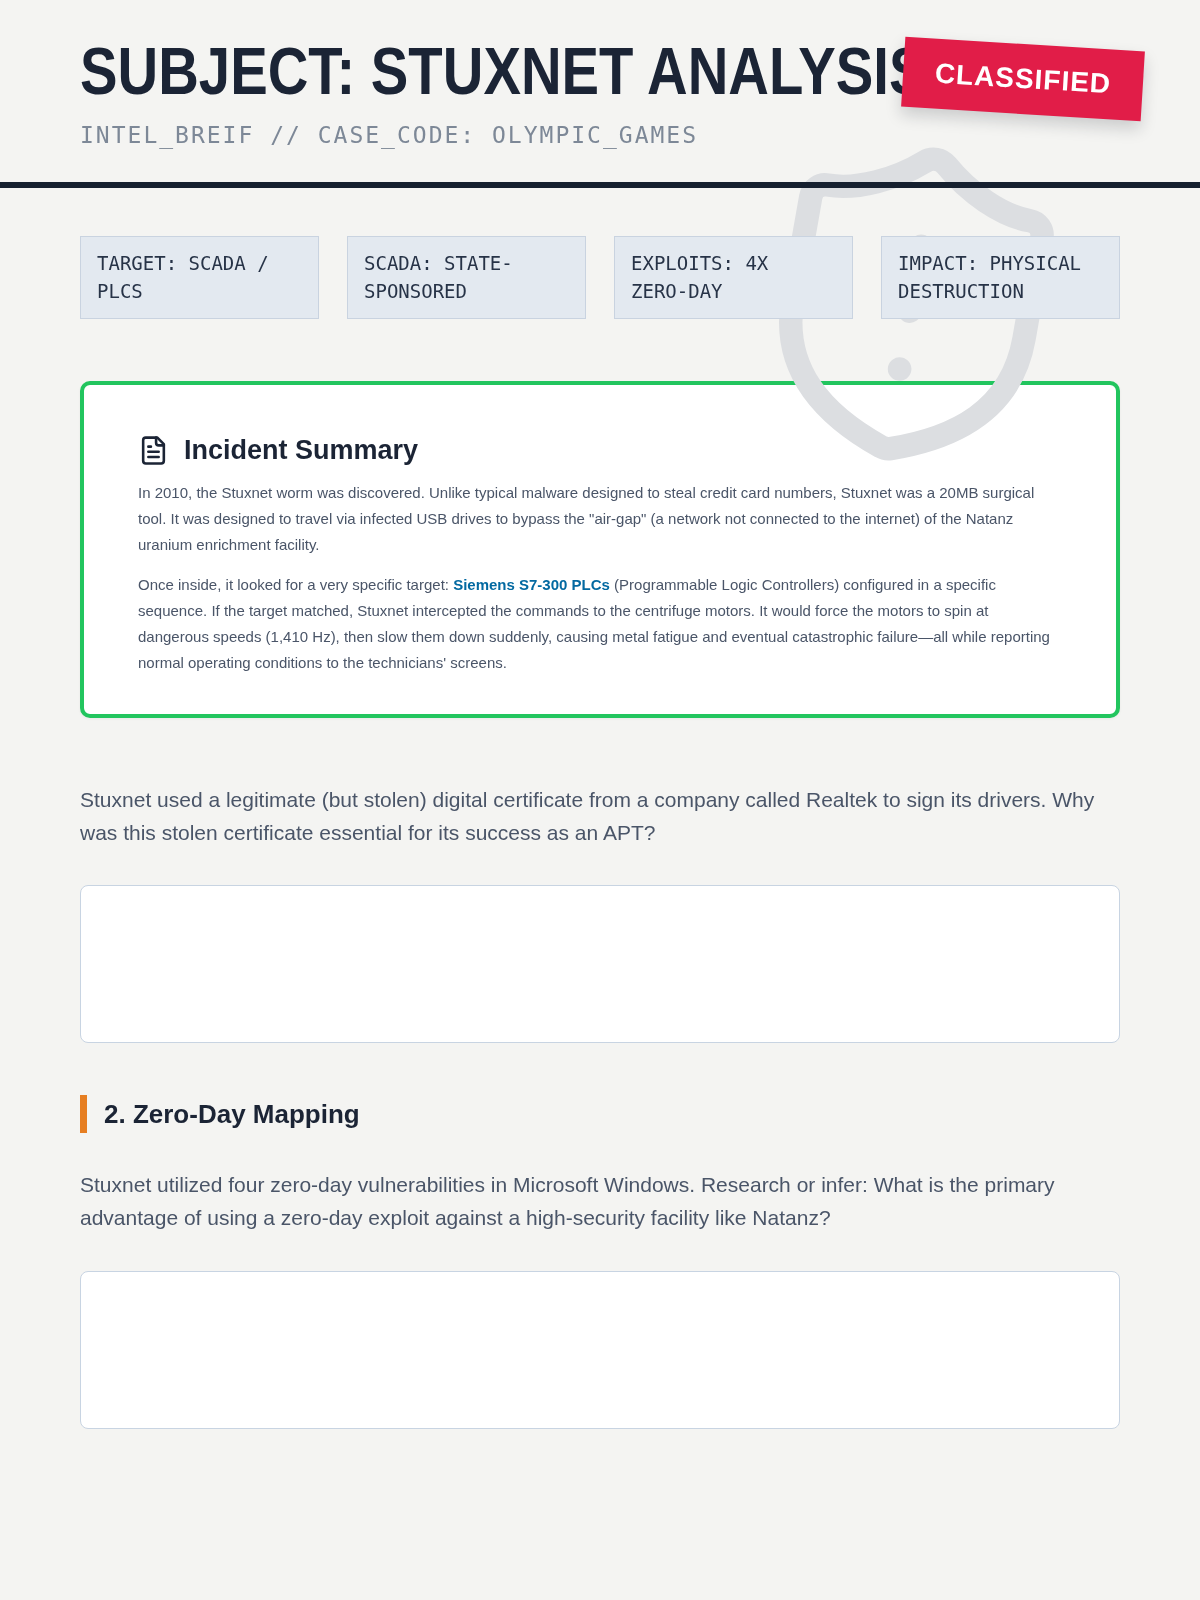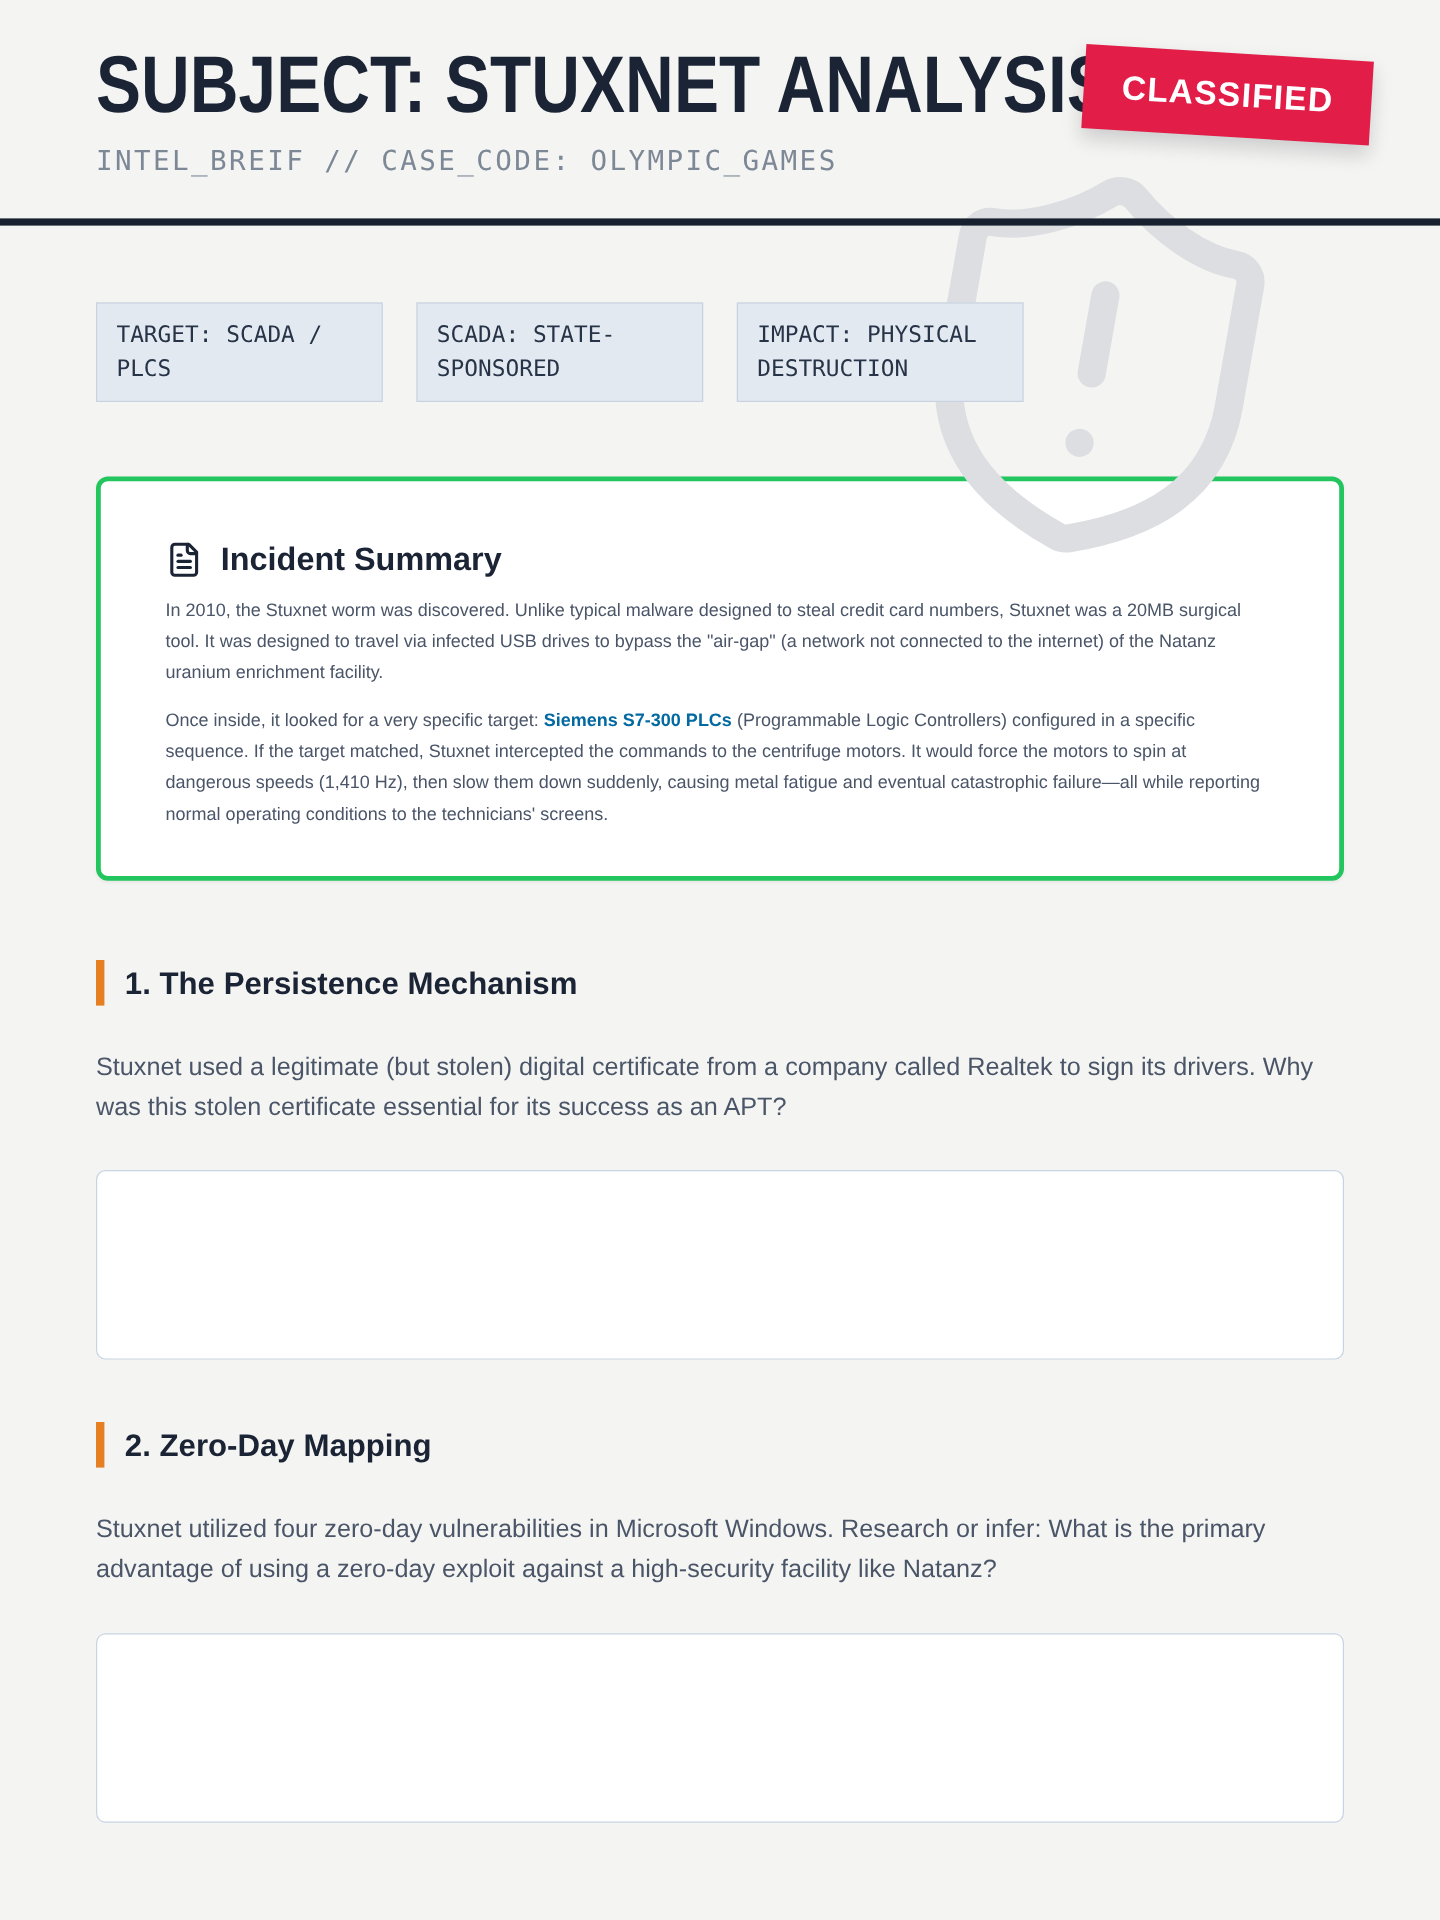--- a/index.html
+++ b/index.html
@@ -42,21 +42,21 @@
   }
   .subtitle {
     margin-top:14px;
     font-family:"DejaVu Sans Mono", monospace;
     font-size:23px; letter-spacing:2px; color:#7d8897;
   }
   .rule { margin-top:34px; height:6px; background:#16202f; position:relative; z-index:2; }
   
   .meta-row {
     position:relative; z-index:2;
-    margin:64px 80px 0;
+    margin:48px 80px 0;
     display:grid; grid-template-columns:repeat(4,1fr); gap:28px;
   }
   .meta-box {
     background:#e3e9f0;
     border:1px solid #c9d3e0;
     padding:12px 16px;
     min-height:70px;
     font-family:"DejaVu Sans Mono", monospace;
     font-size:19px; line-height:1.5; color:#273347;
   }
@@ -120,20 +120,21 @@
 
   <div class="header">
     <h1 class="title">SUBJECT: STUXNET ANALYSIS</h1>
     <div class="subtitle">INTEL_BREIF // CASE_CODE: OLYMPIC_GAMES</div>
   </div>
   <div class="rule"></div>
 
   <div class="meta-row">
     <div class="meta-box">TARGET: SCADA / PLCS</div>
     <div class="meta-box">SCADA: STATE-SPONSORED</div>
+    <div class="meta-box">EXPLOITS: 4X ZERO-DAY</div>
     <div class="meta-box">IMPACT: PHYSICAL DESTRUCTION</div>
   </div>
 
   <div class="card">
     <div class="card-header">
       <span style="display:flex;">
         <svg width="31" height="31" viewBox="0 0 24 24" fill="none" stroke="#1b2435" stroke-width="2" stroke-linecap="round" stroke-linejoin="round">
           <path d="M15 2H6a2 2 0 0 0-2 2v16a2 2 0 0 0 2 2h12a2 2 0 0 0 2-2V7Z"></path>
           <path d="M14 2v4a2 2 0 0 0 2 2h4"></path>
           <path d="M16 13H8"></path>
@@ -141,24 +142,20 @@
             <path d="M10 9H8"></path>
         </svg>
       </span>
       <h2>Incident Summary</h2>
     </div>
     <p>In 2010, the Stuxnet worm was discovered. Unlike typical malware designed to steal credit card numbers, Stuxnet was a 20MB surgical tool. It was designed to travel via infected USB drives to bypass the "air-gap" (a network not connected to the internet) of the Natanz uranium enrichment facility.</p>
     <p><span>Once inside, it looked for a very specific target: </span><b>Siemens S7-300 PLCs</b><span> (Programmable Logic Controllers) configured in a specific sequence. If the target matched, Stuxnet intercepted the commands to the centrifuge motors. It would force the motors to spin at dangerous speeds (1,410 Hz), then slow them down suddenly, causing metal fatigue and eventual catastrophic failure—all while reporting normal operating conditions to the technicians' screens.</span></p>
   </div>
 
   <div class="question">
-    <div class="q-heading">
-      <span class="q-bar"></span>
-      <span>1. The Persistence Mechanism</span>
-    </div>
     <p class="q-prompt">Stuxnet used a legitimate (but stolen) digital certificate from a company called Realtek to sign its drivers. Why was this stolen certificate essential for its success as an APT?</p>
     <textarea class="q-answer" aria-label="Answer for question 1" style=""></textarea>
   </div>
 
   <div class="question">
     <div class="q-heading">
       <span class="q-bar"></span>
       <span>2. Zero-Day Mapping</span>
     </div>
     <p class="q-prompt">Stuxnet utilized four zero-day vulnerabilities in Microsoft Windows. Research or infer: What is the primary advantage of using a zero-day exploit against a high-security facility like Natanz?</p>

